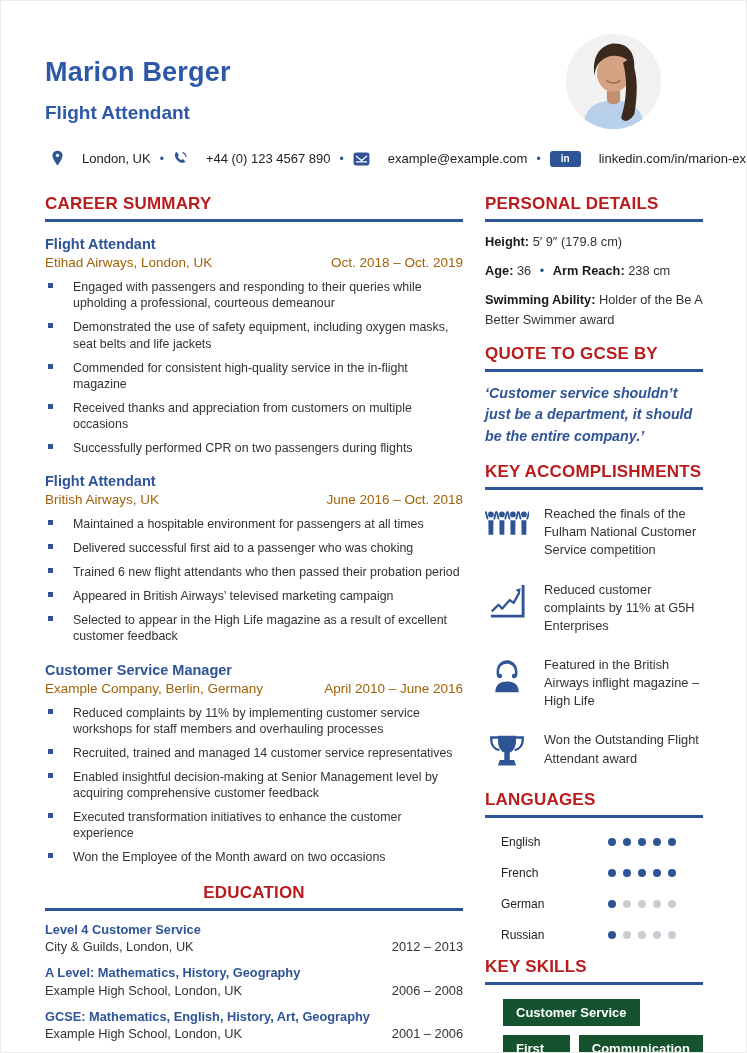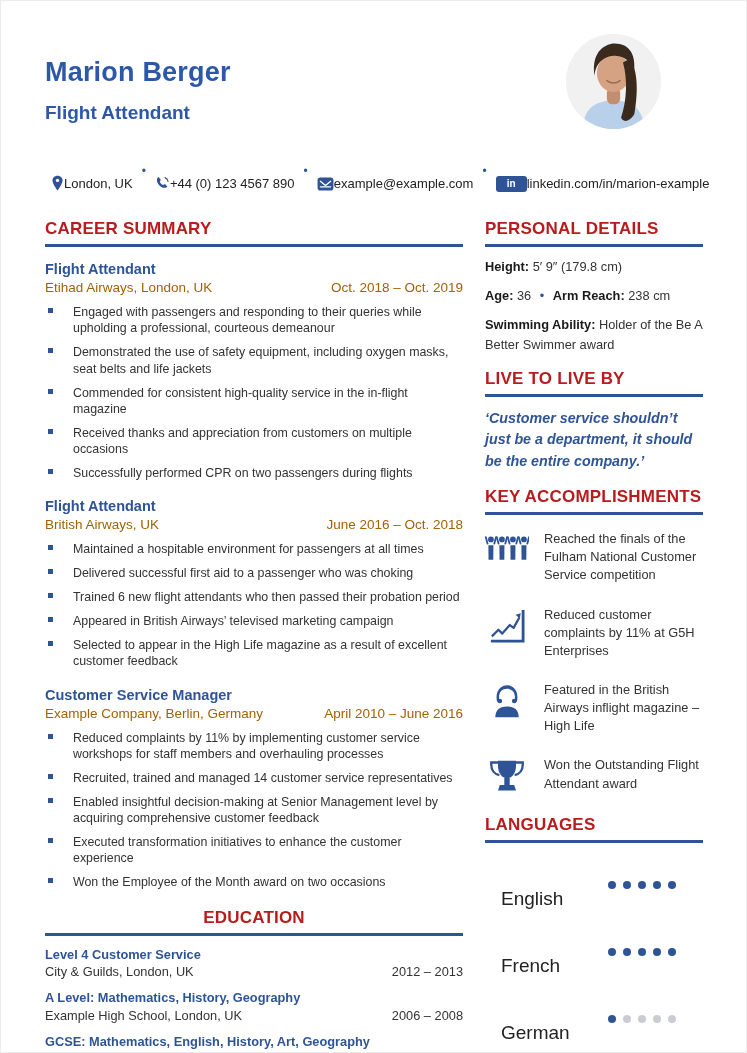--- a/index.html
+++ b/index.html
@@ -8,21 +8,21 @@
           border:1px solid #ececec; overflow:hidden; }
 
   
   .header { position:relative; padding:56px 44px 0 44px; }
   .name { font-size:27px; font-weight:bold; color:#2d58a8; letter-spacing:.2px; }
   .subtitle { font-size:19px; font-weight:bold; color:#2d58a8; margin-top:14px; }
   .photo-wrap { position:absolute; top:33px; left:565px; width:95px; height:95px;
                 border-radius:50%; overflow:hidden; background:#f1f1f1; }
   .contact-row { display:flex; align-items:center; gap:9px; margin-top:26px;
                  margin-left:6px; font-size:13px; color:#222; white-space:nowrap; }
-  .contact-item { display:inline-flex; align-items:center; gap:0;margin-top:25px; }
+  .contact-item { display:inline-flex; align-items:center; gap:18px; }
   .contact-sep { color:#2f5496; font-size:12px; }
   .li-badge { display:inline-flex; align-items:center; justify-content:center;
               width:31px; height:16px; background:#2f5496; border-radius:3px;
               color:#fff; font-size:10px; font-weight:bold; line-height:1; }
 
   
   .columns { display:flex; gap:22px; padding:0 43px 0 44px; margin-top:27px; }
   .col-left  { flex:0 0 418px; }
   .col-right { flex:1; min-width:0; }
 
@@ -55,21 +55,21 @@
   .pd-sep { color:#2f5496; margin:0 5px; }
 
   .quote-text { font-size:14.3px; font-weight:bold; font-style:italic;
                 color:#2f5496; line-height:1.5; margin-top:11px; }
 
   .acc-item { display:flex; gap:15px; margin-top:15px; margin-bottom:21px; align-items:flex-start; }
   .acc-icon { flex:0 0 44px; display:flex; justify-content:center; padding-top:2px; }
   .acc-text { font-size:12.8px; line-height:1.42; color:#333; }
 
   .lang-row { display:flex; align-items:center; margin-top:17px; padding-left:16px; }
-  .lang-name { width:107px; font-size:19px; color:#222;margin-top:28px; }
+  .lang-name { width:107px; font-size:12px; color:#222; }
   .lang-dots { display:flex; gap:7px; }
   .dot { width:8px; height:8px; border-radius:50%; background:#c9cdd3; }
   .dot.filled { background:#2f5496; }
 
   .skills-rows { padding-left:18px; margin-top:14px; }
   .skill-row { margin-bottom:9px; display:flex; gap:9px; }
   .skill-tag { display:inline-block; background:#14532d; color:#fff;
                font-size:13px; font-weight:bold; padding:6px 13px; }
 </style>
 </head>
@@ -223,21 +223,21 @@
           <span class="pd-label">Arm Reach:</span>
           <span>238 cm</span>
         </div>
         <div class="pd-row">
           <span class="pd-label">Swimming Ability:</span>
           <span>Holder of the Be A Better Swimmer award</span>
         </div>
       </div>
 
       <div class="r-section">
-        <div class="sec-head">LIVE TO LIVE BY</div>
+        <div class="sec-head">QUOTE TO GCSE BY</div>
         <div class="quote-text">‘Customer service shouldn’t just be a department, it should be the entire company.’</div>
       </div>
 
       <div class="r-section">
         <div class="sec-head">KEY ACCOMPLISHMENTS</div>
 
         <div class="acc-item">
           <span class="acc-icon">
             <svg width="44" height="30" viewBox="0 0 52 30" fill="#2f5496" stroke="#2f5496">
               <g>

